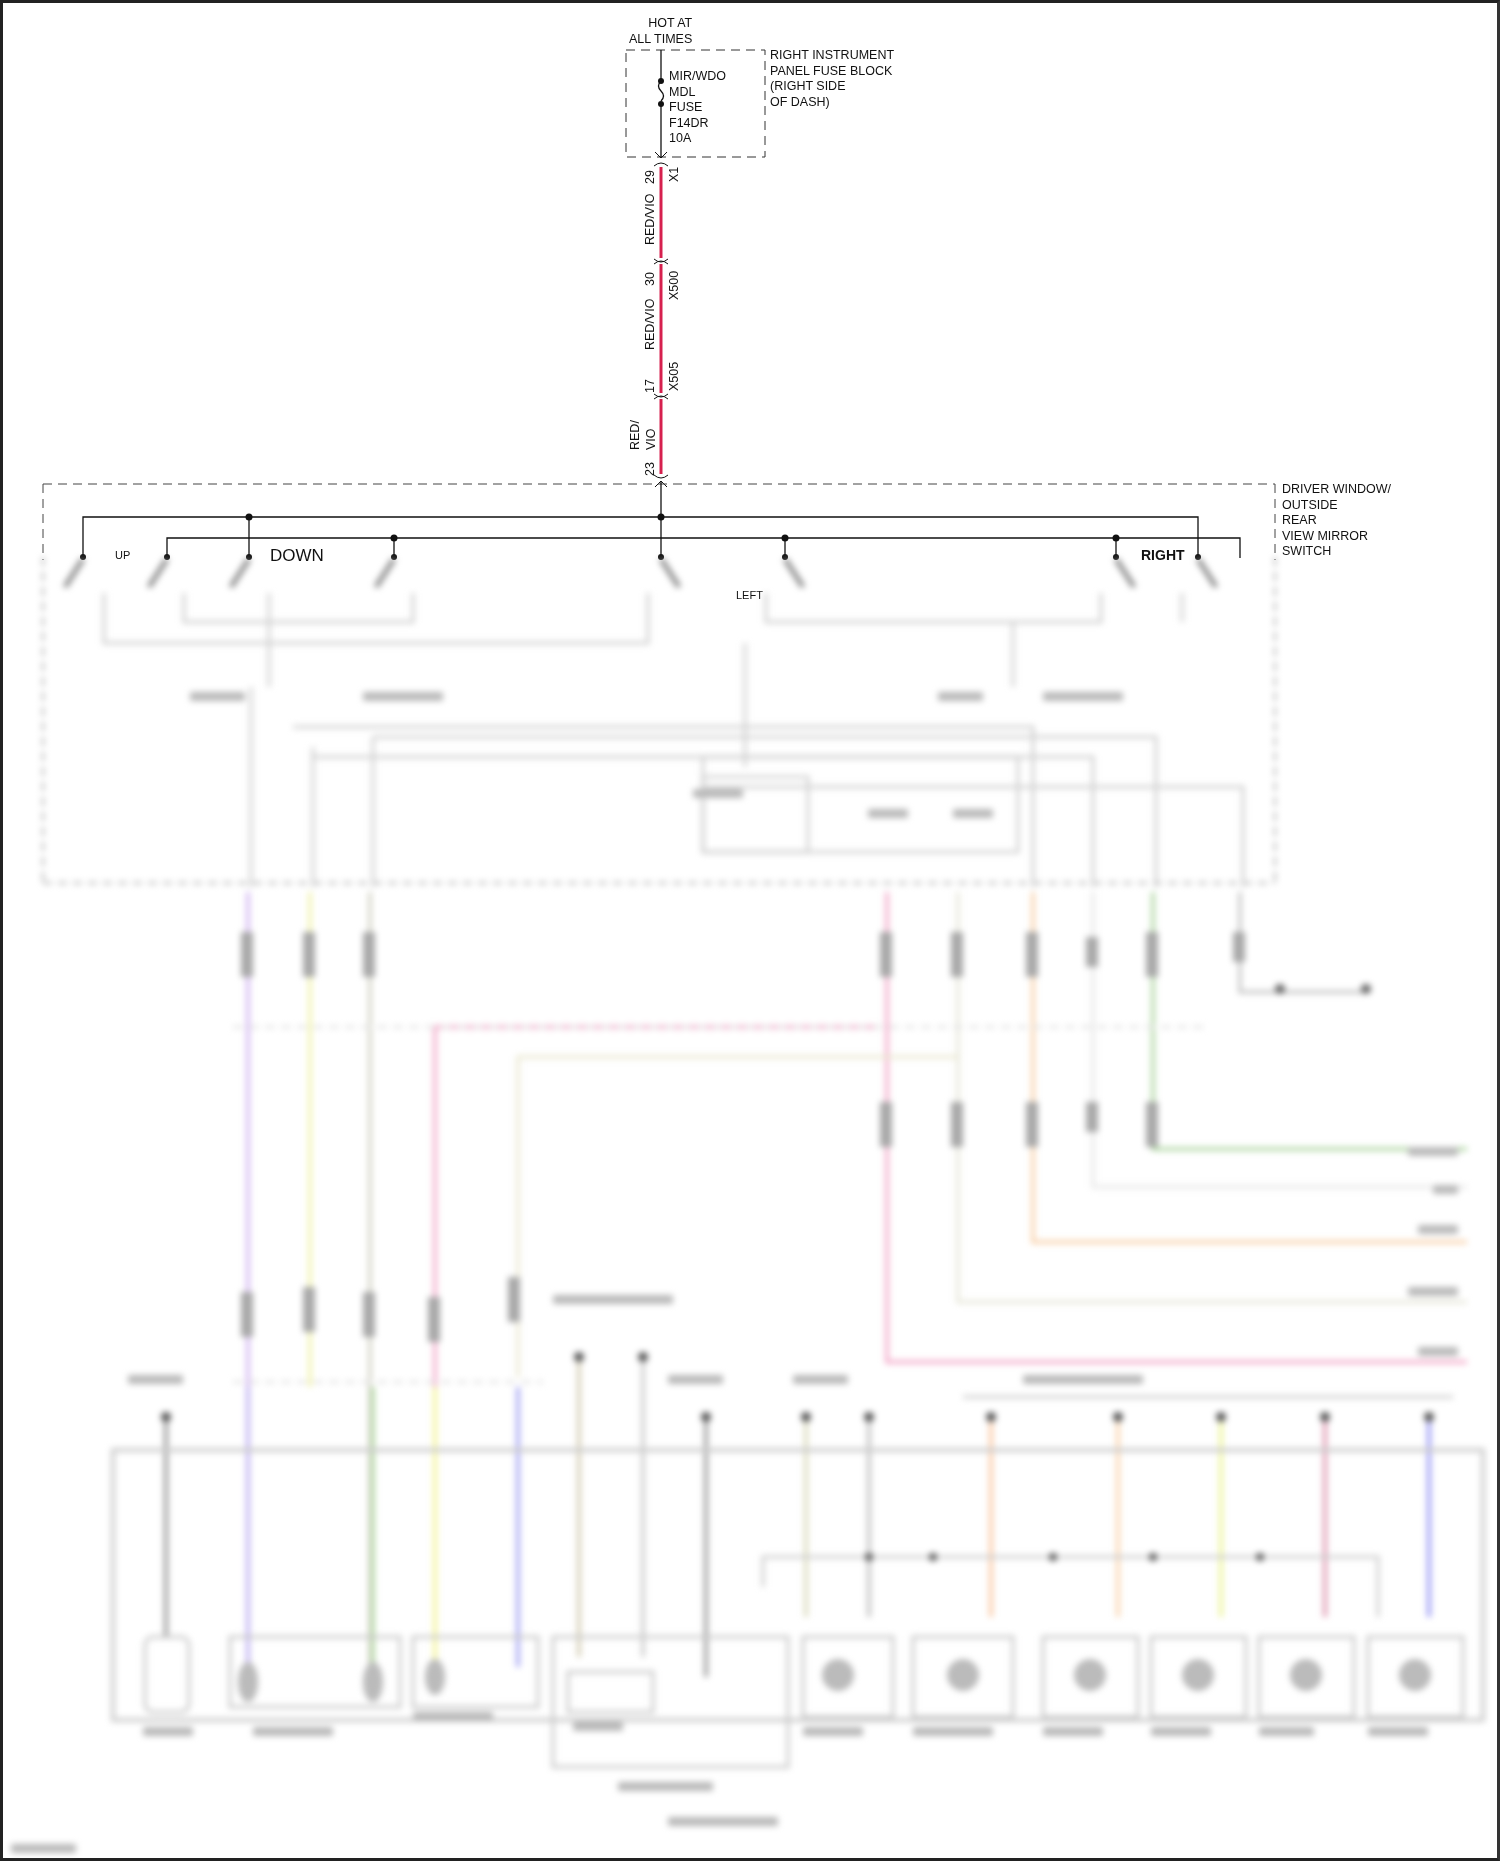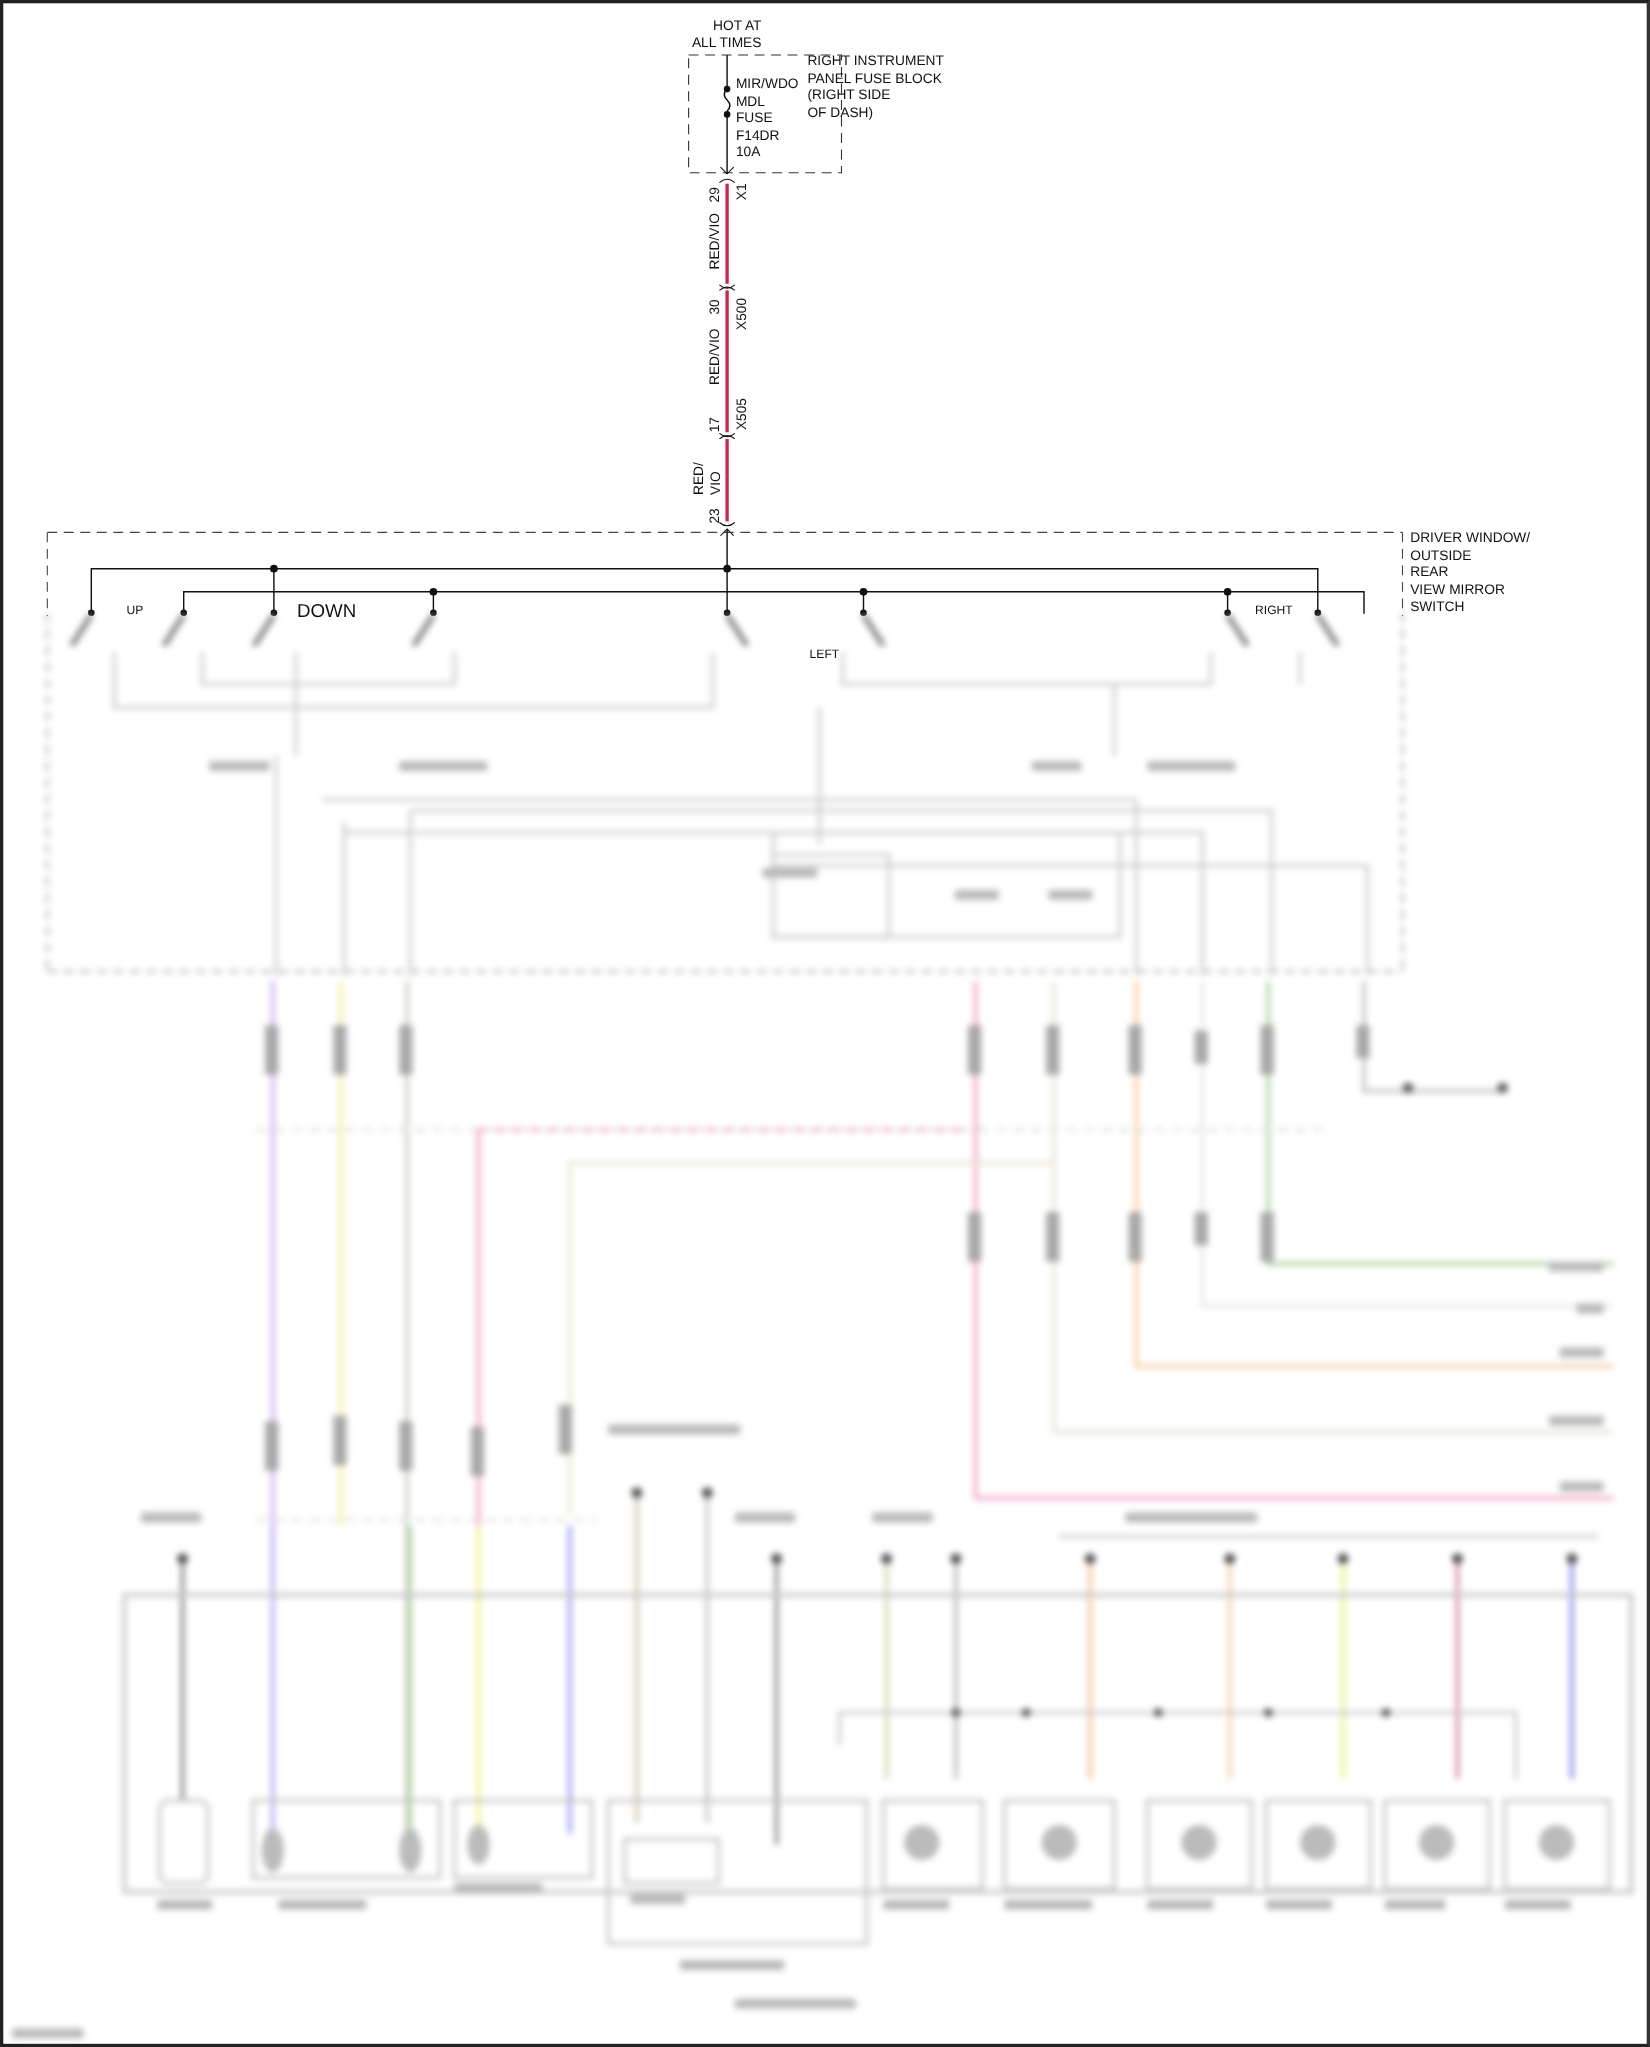--- a/index.html
+++ b/index.html
@@ -70,21 +70,21 @@
   <circle cx="1198" cy="557" r="3" fill="#111"></circle>
 </svg>
 
 <div class="lbl" style="left:629px;top:16px;text-align:right;">HOT AT
 ALL TIMES</div>
 <div class="lbl" style="left:669px;top:69px;">MIR/WDO
 MDL
 FUSE
 F14DR
 10A</div>
-<div class="lbl" style="left:734px;top:48px;">RIGHT INSTRUMENT
+<div class="lbl" style="left:770px;top:48px;">RIGHT INSTRUMENT
 PANEL FUSE BLOCK
 (RIGHT SIDE
 OF DASH)</div>
 
 <div class="lbl" style="left:643px;top:170px;transform:rotate(-90deg);transform-origin:left top;top:184px;">29</div>
 <div class="lbl" style="left:667px;top:182px;transform:rotate(-90deg);transform-origin:left top;">X1</div>
 <div class="lbl" style="left:643px;top:245px;transform:rotate(-90deg);transform-origin:left top;">RED/VIO</div>
 <div class="lbl" style="left:643px;top:286px;transform:rotate(-90deg);transform-origin:left top;">30</div>
 <div class="lbl" style="left:667px;top:300px;transform:rotate(-90deg);transform-origin:left top;">X500</div>
 <div class="lbl" style="left:643px;top:350px;transform:rotate(-90deg);transform-origin:left top;">RED/VIO</div>
@@ -95,21 +95,21 @@
 <div class="lbl" style="left:643px;top:476px;transform:rotate(-90deg);transform-origin:left top;">23</div>
 
 <div class="lbl" style="left:1282px;top:482px;">DRIVER WINDOW/
 OUTSIDE
 REAR
 VIEW MIRROR
 SWITCH</div>
 <div class="lbl" style="left:115px;top:548px;font-size:11px;">UP</div>
 <div class="lbl" style="left:270px;top:548px;font-size:17px;">DOWN</div>
 <div class="lbl" style="left:736px;top:548px;font-size:11px;margin-top:40px;">LEFT</div>
-<div class="lbl" style="left:1141px;top:548px;font-size:11px;">RIGHT</div>
+<div class="lbl" style="left:1141px;top:548px;font-size:14px;font-weight:bold;">RIGHT</div>
 
 <div class="blurzone">
   <svg width="1491" height="1298">
 
     <line x1="40" y1="0" x2="40" y2="326" stroke="#aaa" stroke-width="2" stroke-dasharray="9,6"></line>
     <line x1="1272" y1="0" x2="1272" y2="326" stroke="#aaa" stroke-width="2" stroke-dasharray="9,6"></line>
     <line x1="40" y1="326" x2="1272" y2="326" stroke="#aaa" stroke-width="2" stroke-dasharray="9,6"></line>
 
     <g stroke="#888" stroke-width="5">
       <line x1="80" y1="2" x2="62" y2="30"></line>

